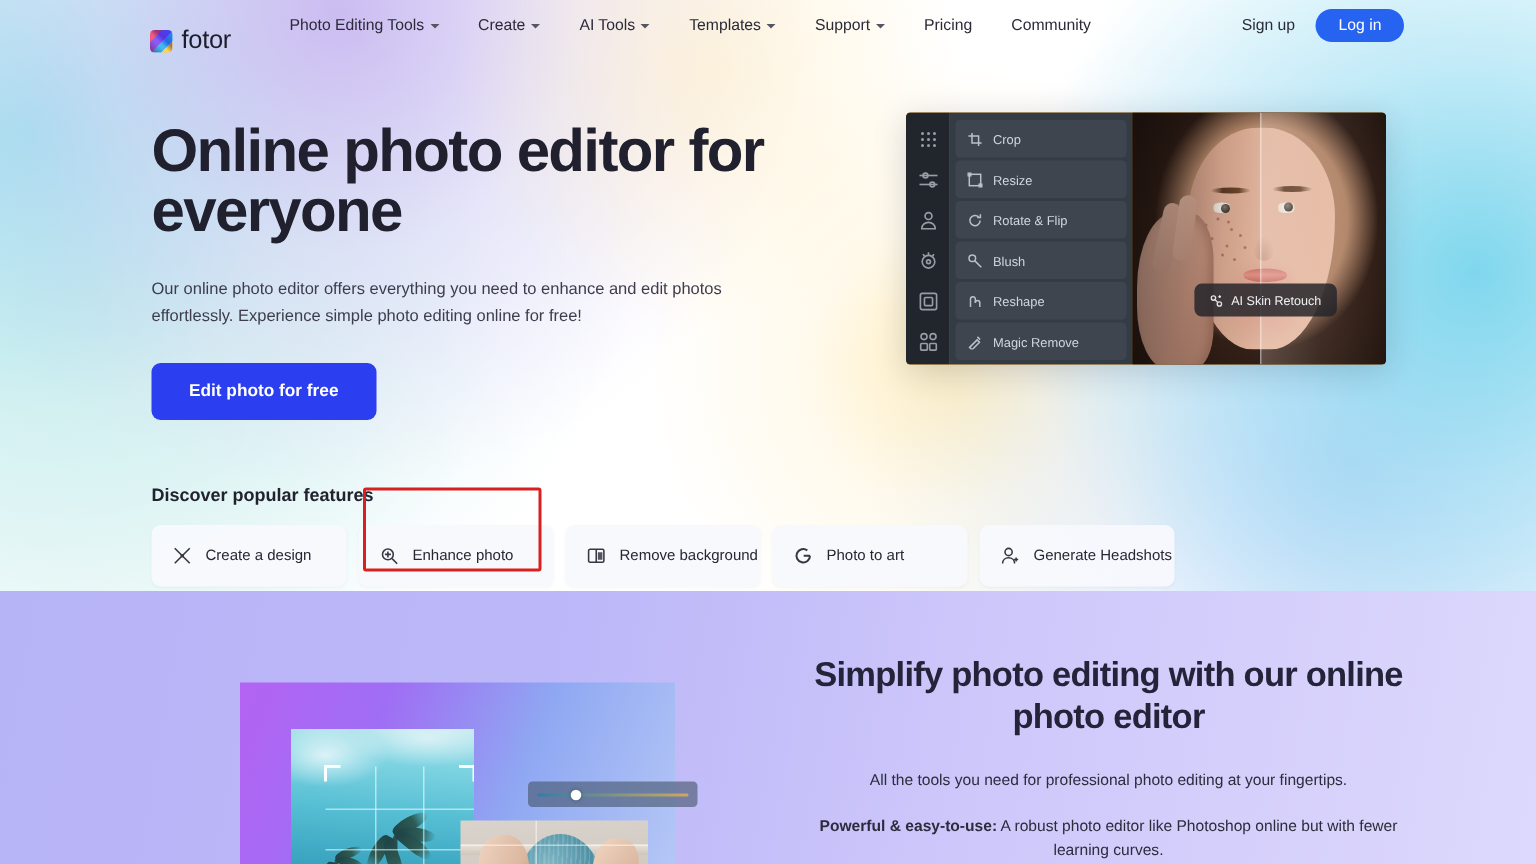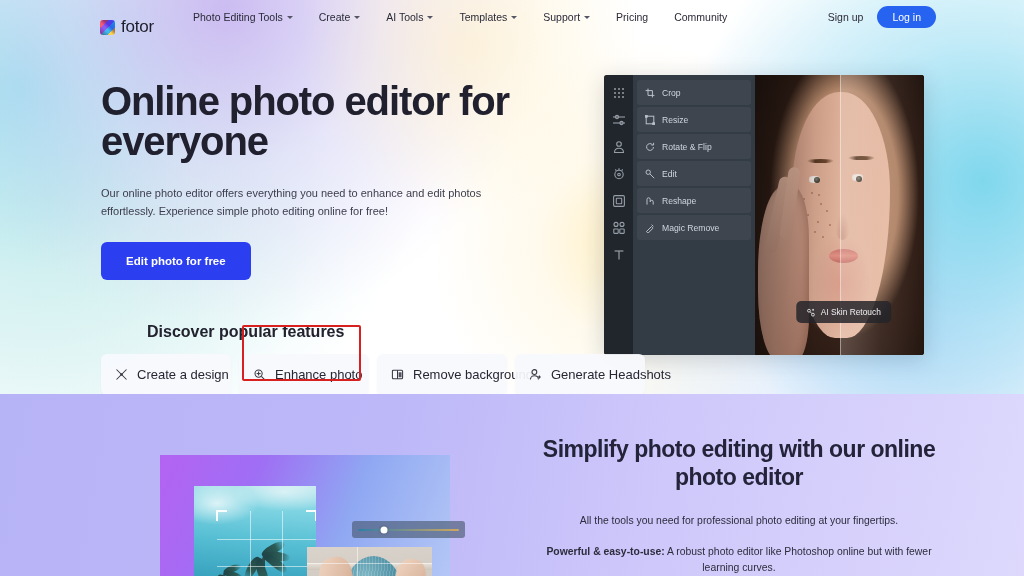--- a/index.html
+++ b/index.html
@@ -90,21 +90,21 @@
   .hero-cta {
     margin-top: 22px; display: inline-block;
     background: #2b3ef0; color: #fff;
     font-size: 11.5px; font-weight: 700;
     padding: 13px 25px; border-radius: 6px; cursor: pointer;
   }
 
   
   .editor {
     position: absolute; left: 604px; top: 75px;
-    width: 320px; height: 280px; z-index: 2;
+    width: 320px; height: 168px; z-index: 2;
     display: flex; overflow: hidden;
     background: #a16207;
     border-radius: 3px;
     box-shadow: 0 4px 22px rgba(30,40,60,0.18);
   }
   .editor-rail {
     width: 29px; background: #21262d; flex: none;
     display: flex; flex-direction: column; align-items: center;
     padding-top: 11px; gap: 13px;
   }
@@ -192,32 +192,32 @@
     position: absolute; left: 50%; bottom: 32px; transform: translateX(-46%);
     background: rgba(36,36,42,0.84);
     color: #f0f0f3; font-size: 8.4px;
     padding: 6px 10px; border-radius: 5px;
     display: flex; align-items: center; gap: 6px; white-space: nowrap;
   }
   .retouch-chip .mi { width: 9px; height: 9px; opacity: .92; }
 
   
   .features { position: relative; z-index: 3; padding: 0 0 0 101px; margin-top: 43px; }
-  .features-title { font-size: 16px; font-weight: 700; color: #22222f; margin-left: 46px; }
+  .features-title { font-size: 12px; font-weight: 700; color: #22222f; }
   .feature-row { display: flex; gap: 8px; margin-top: 13px; }
   .feature-card {
     width: 130px; height: 41px; flex: none;
     background: rgba(247,249,253,0.93);
     border-radius: 6px;
     display: flex; align-items: center; gap: 9px;
     padding-left: 14px; cursor: pointer;
     box-shadow: 0 1px 2px rgba(60,70,110,0.05);
   }
   .feature-card .fi { width: 13px; height: 13px; flex: none; opacity: .9; }
-  .feature-card span { font-size: 13px; color: #272734; white-space: nowrap; }
+  .feature-card span { font-size: 10px; color: #272734; white-space: nowrap; }
   .highlight-box {
     position: absolute; left: 242px; top: 325px;
     width: 119px; height: 56px;
     border: 2.5px solid #d82020; border-radius: 2px;
     pointer-events: none; z-index: 6;
   }
 
   
   .lower {
     position: relative; width: 1024px; height: 182px;
@@ -450,21 +450,21 @@
         </span>
         <span>Rotate &amp; Flip</span>
       </div>
       <div class="menu-row">
         <span class="mi">
           <svg viewBox="0 0 10 10" fill="none" stroke="#cfd6de" stroke-width="1">
               <circle cx="3.2" cy="3.2" r="2.2"></circle>
               <line x1="4.9" y1="4.9" x2="9.2" y2="9.2"></line>
             </svg>
         </span>
-        <span>Edit</span>
+        <span>Blush</span>
       </div>
       <div class="menu-row">
         <span class="mi">
           <svg viewBox="0 0 10 10" fill="none" stroke="#cfd6de" stroke-width="1">
               <path d="M2 8.6V3.4a1.6 1.6 0 0 1 3.2 0v2.4"></path>
               <path d="M5.2 5.8a1.5 1.5 0 0 1 3 0v2.8"></path>
             </svg>
         </span>
         <span>Reshape</span>
       </div>
@@ -559,20 +559,29 @@
         <span class="fi">
           <svg viewBox="0 0 13 13" fill="none" stroke="#23232f" stroke-width="1.05">
               <rect x="1.4" y="2.2" width="10.2" height="8.6" rx="1"></rect>
               <line x1="6.5" y1="2.2" x2="6.5" y2="10.8"></line>
               <path d="M7.6 4.2h3v5h-3z" fill="#23232f" stroke="none" opacity=".85"></path>
             </svg>
         </span>
         <span>Remove background</span>
       </div>
 
+      <div class="feature-card">
+        <span class="fi">
+          <svg viewBox="0 0 13 13" fill="none" stroke="#23232f" stroke-width="1.35">
+              <path d="M11 6.5A4.5 4.5 0 1 1 9.2 2.9"></path>
+              <line x1="11" y1="6.5" x2="6.8" y2="6.5"></line>
+            </svg>
+        </span>
+        <span>Photo to art</span>
+      </div>
 
       <div class="feature-card">
         <span class="fi">
           <svg viewBox="0 0 13 13" fill="none" stroke="#23232f" stroke-width="1.05">
               <circle cx="5.4" cy="4" r="2.4"></circle>
               <path d="M1.4 11.6c0-2.3 1.8-3.8 4-3.8s4 1.5 4 3.8"></path>
               <line x1="10.4" y1="7.6" x2="10.4" y2="10.4"></line>
               <line x1="9" y1="9" x2="11.8" y2="9"></line>
             </svg>
         </span>

